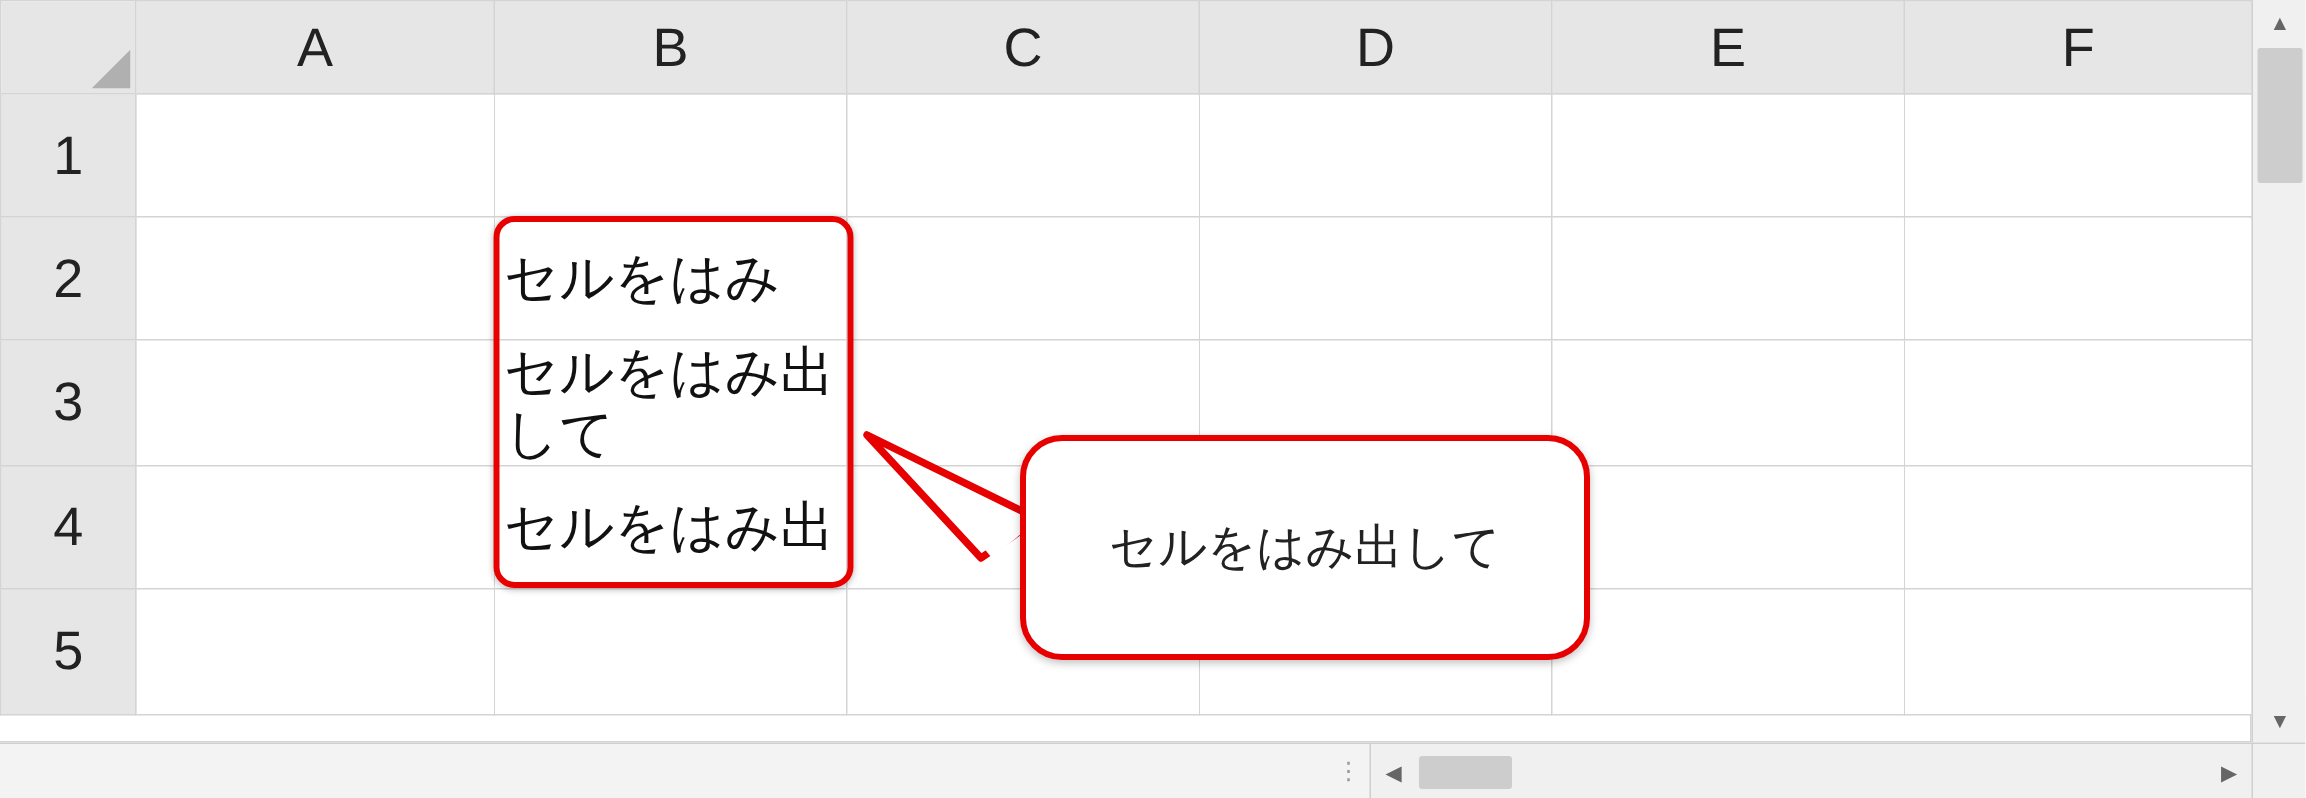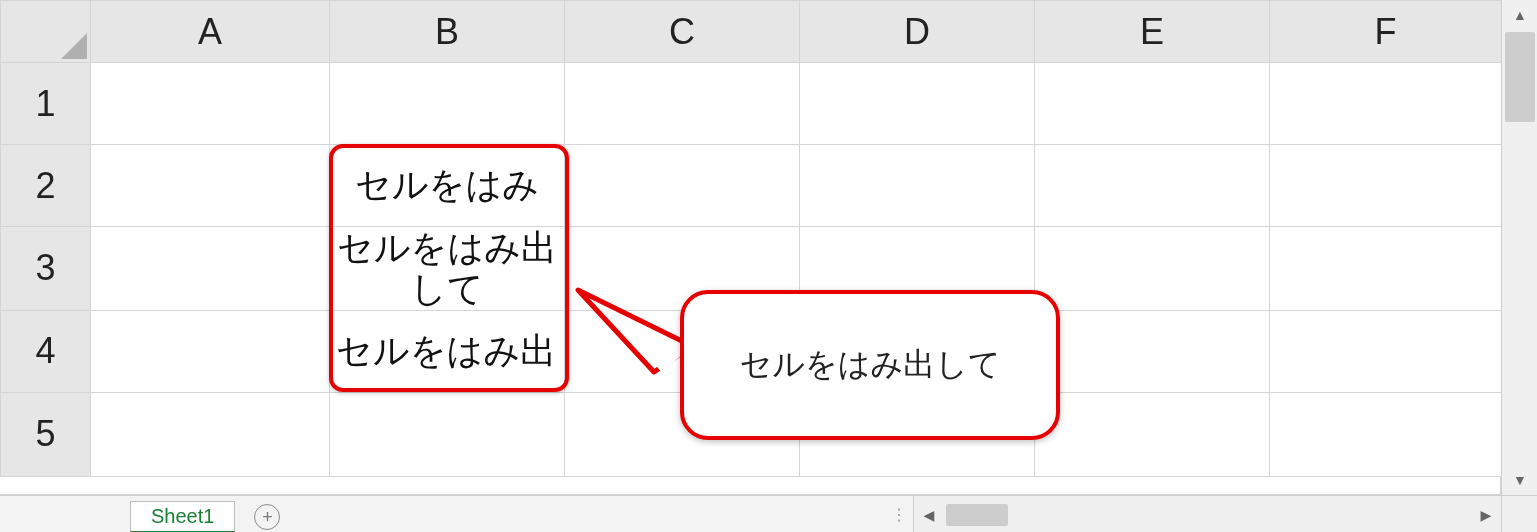--- a/index.html
+++ b/index.html
@@ -9,21 +9,21 @@
 
   
   .grid-area { position: absolute; left: 0; top: 0; width: 1501px; height: 495px; background: #fff; border-right: 1px solid #d4d4d4; border-bottom: 1px solid #d4d4d4;}
   table.sheet { border-collapse: collapse; table-layout: fixed; width: 100%; }
   table.sheet th, table.sheet td { border: 1px solid #d4d4d4; }
   table.sheet th { background: #e6e6e6; font-weight: 400; color: #222; }
   .corner { width: 90px; height: 62px; background: #e6e6e6; position: relative; }
   .corner svg { position:absolute; right:3px; bottom:3px; }
   th.colhdr { height: 62px; font-size: 36px; }
   th.rowhdr { width: 90px; font-size: 36px; }
-  td.cell { background: #fff; font-size: 36px; color:#111; vertical-align: middle; padding: 0 6px; white-space: nowrap; overflow: hidden; position: relative; text-align: center;}
+  td.cell { background: #fff; font-size: 36px; color:#111; vertical-align: middle; padding: 0 6px; white-space: nowrap; overflow: hidden; position: relative;}
   tr.datarow { height: 82px; }
   tr.r4 { height: 82px; }
   tr.r5 { height: 84px; }
 
   
   .sel-box { position: absolute; left: 329px; top: 144px; width: 240px; height: 248px; border: 4px solid #e60000; border-radius: 14px; pointer-events: none; box-shadow: 0 1px 4px rgba(0,0,0,.25);}
   
   
   .b2 { font-size: 40px; }
   .b3 { font-size: 40px; line-height: 1.1;}
@@ -149,26 +149,20 @@
     </div>
   </div>
 
   <div class="vscroll">
     <div class="btn up">▲</div>
     <div class="thumb"></div>
     <div class="btn down">▼</div>
   </div>
 
   <div class="bottombar">
-    <div class="tabstrip">
-      <div class="tab active">Sheet1</div>
-      <div class="newtab">
-        <span class="circ">+</span>
-      </div>
-    </div>
     <div class="tabgrip">⋮</div>
     <div class="hscroll">
       <div class="btn">◀</div>
       <div class="track">
         <div class="thumb"></div>
       </div>
       <div class="btn">▶</div>
     </div>
     <div class="corner-box"></div>
   </div>

